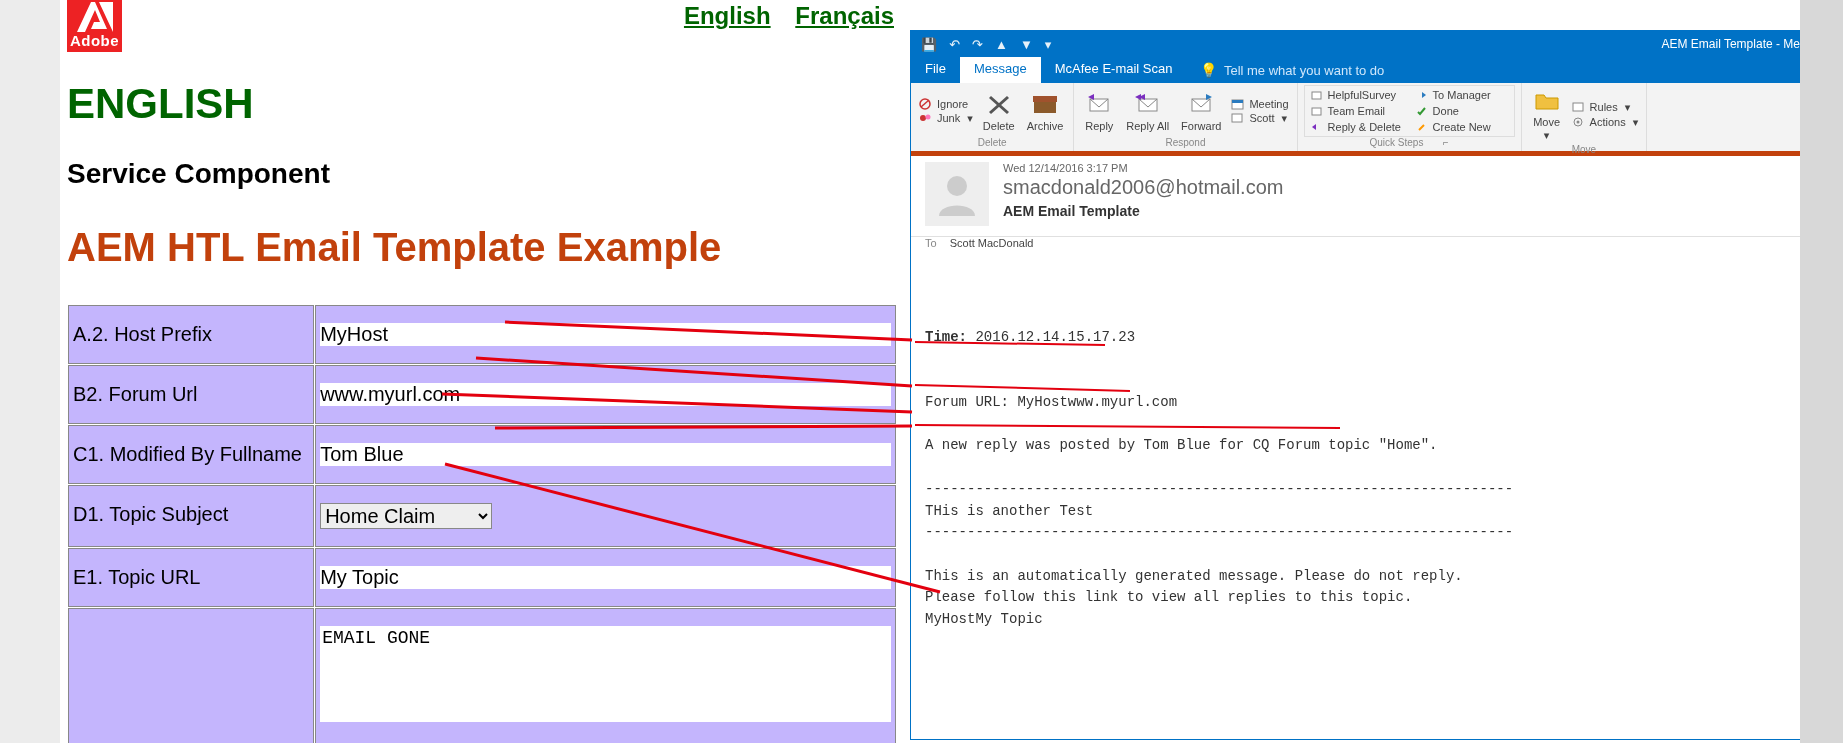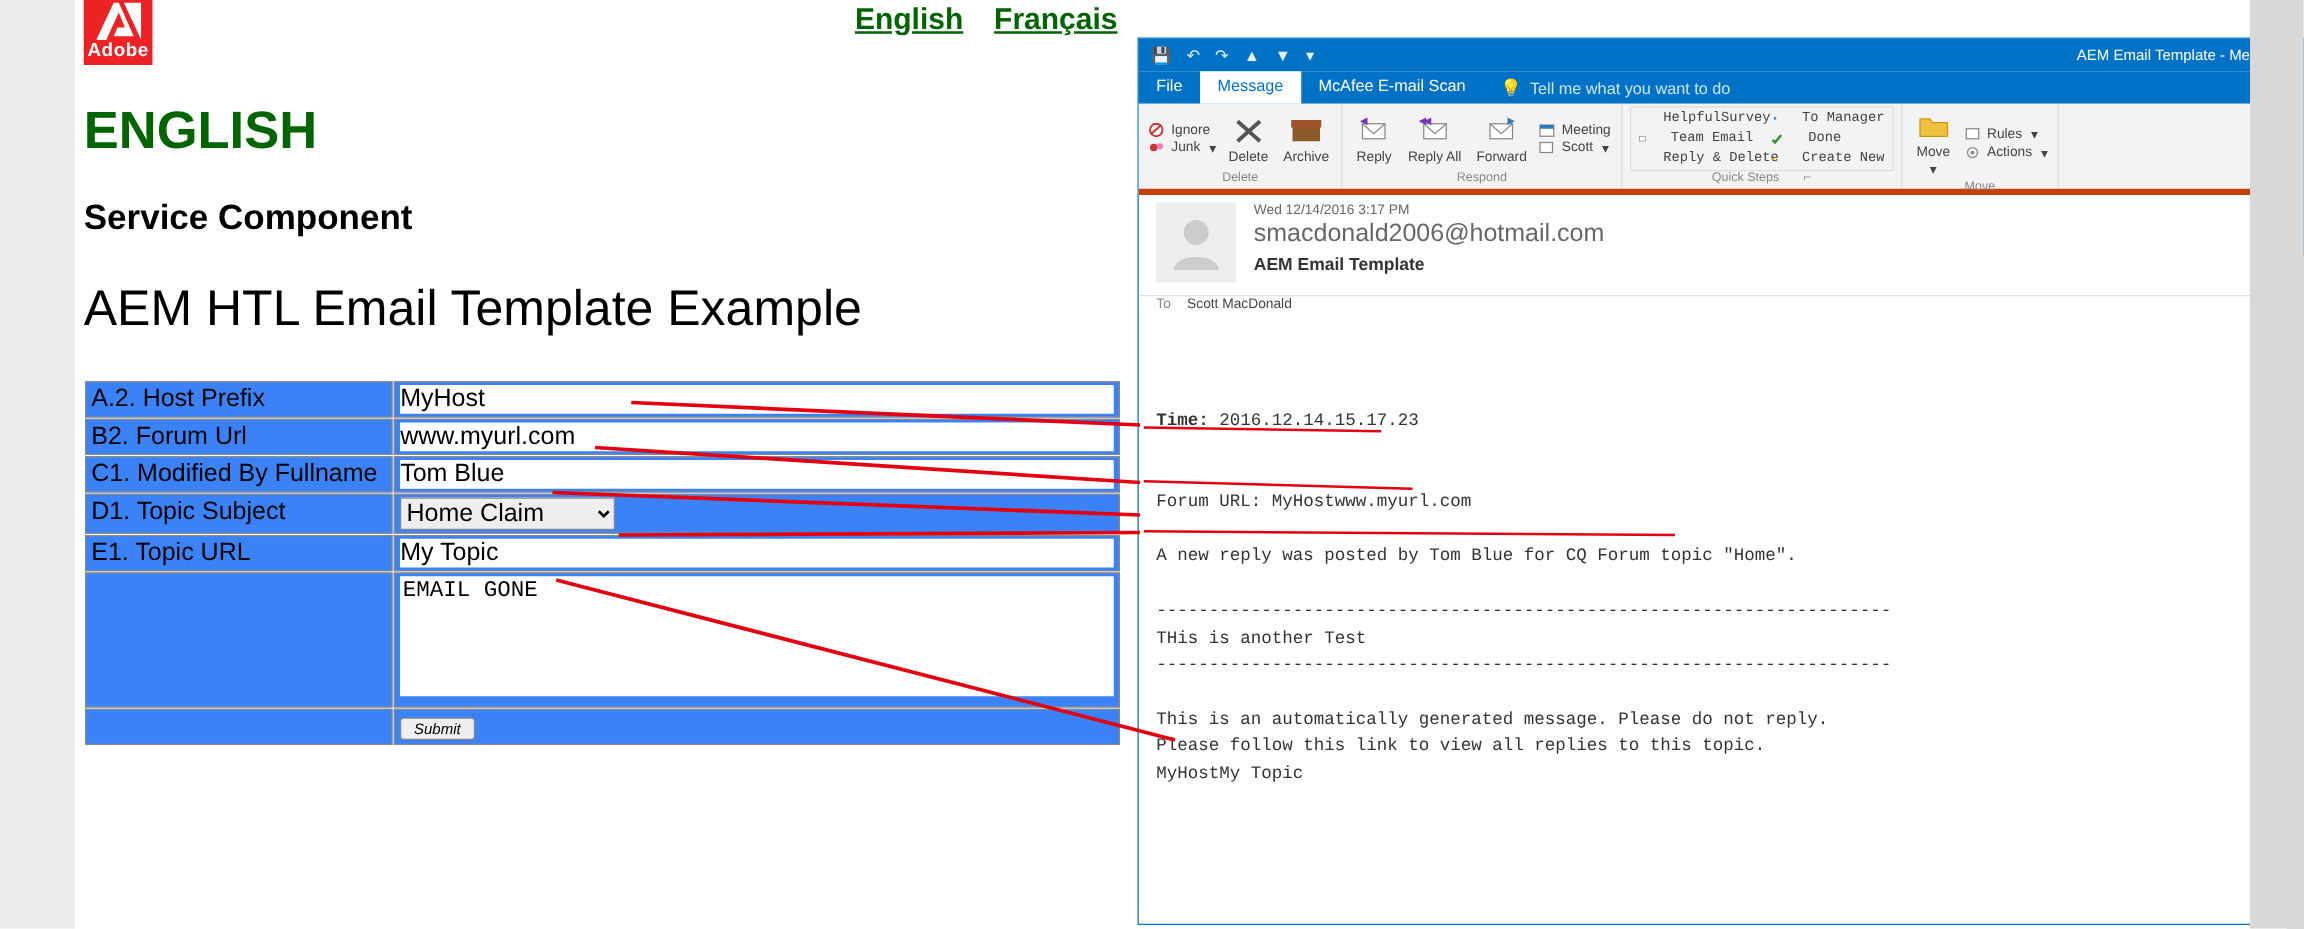--- a/index.html
+++ b/index.html
@@ -72,37 +72,37 @@
     top:158px;
     font-size:28px;
     font-weight:bold;
     color:#000;
   }
   .heading-title {
     position:absolute;
     left:67px;
     top:225px;
     font-size:40px;
-    font-weight:normal;
-    color:#000000;
+    font-weight:bold;
+    color:#c2410c;
   }
 
   .form-table {
     position:absolute;
     left:67px;
     top:304px;
     border-collapse:separate;
     border-spacing:1px;
     width:830px;
     font-size:20px;
   }
   .form-table td {
     border:1px solid #888;
-    padding:2px 4px;
-    background:#3b82f6;
+    padding:17px 4px;
+    background:#c4b5fd;
     vertical-align: top;
   }
   .form-table td.lbl { width:247px; }
   .form-table td.val { width:583px; }
   .form-table input[type=text] {
     font-size:20px;
     font-family:inherit;
     border:none;
     outline:none;
     width:100%;
@@ -195,21 +195,21 @@
     border-right:1px solid #ddd;
     padding:2px 6px;
   }
   .ribbon-group .row { display:flex; align-items:center; flex:1; gap:4px; }
   .ribbon-group .grp-title { text-align:center; font-size:10px; color:#888; padding-bottom:1px;}
   .rb-btn { display:flex; flex-direction:column; align-items:center; gap:1px; padding:2px 4px; cursor:pointer; min-width:38px;}
   .rb-btn .ic { width:30px; height:28px; display:flex; align-items:center;justify-content:center;}
   .rb-mini { display:flex; align-items:center; gap:4px; cursor:pointer; white-space:nowrap; padding:0 2px;}
   .rb-mini .mic { width:14px; height:12px; display:inline-block;}
   .col { display:flex; flex-direction:column; gap:2px; justify-content:center;}
-  .qs-item { display:flex; align-items:flex-end; gap:20px; padding:1px 4px; cursor:pointer; width:100px; white-space:nowrap;font-family:Liberation Mono, monospace;}
+  .qs-item { display:flex; align-items:flex-end; gap:6px; padding:1px 4px; cursor:pointer; width:100px; white-space:nowrap;}
   .qs-item .dot { width:11px; height:11px; display:inline-block;}
   .qs-box { border:1px solid #ddd; padding:2px; display:flex; gap:5px;}
 
   .ol-header {
     padding:6px 14px 10px 14px;
     border-bottom:1px solid #e0e0e0;
     display:flex;
     gap:14px;
   }
   .ol-header .avatar {

